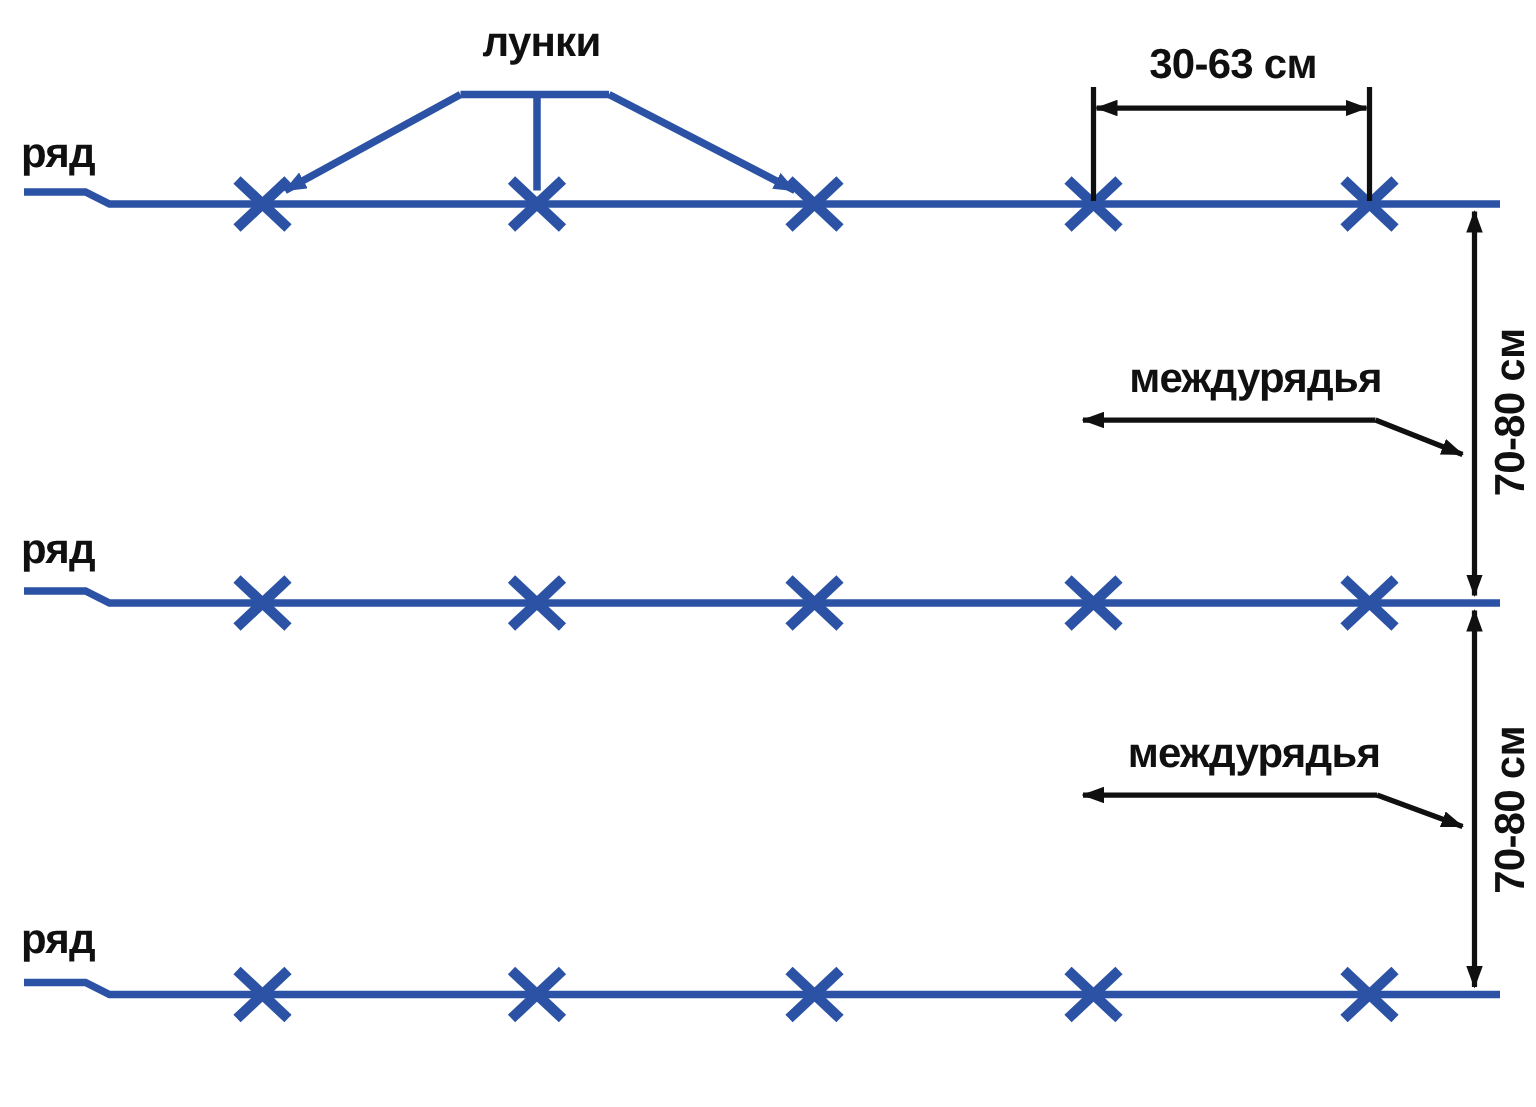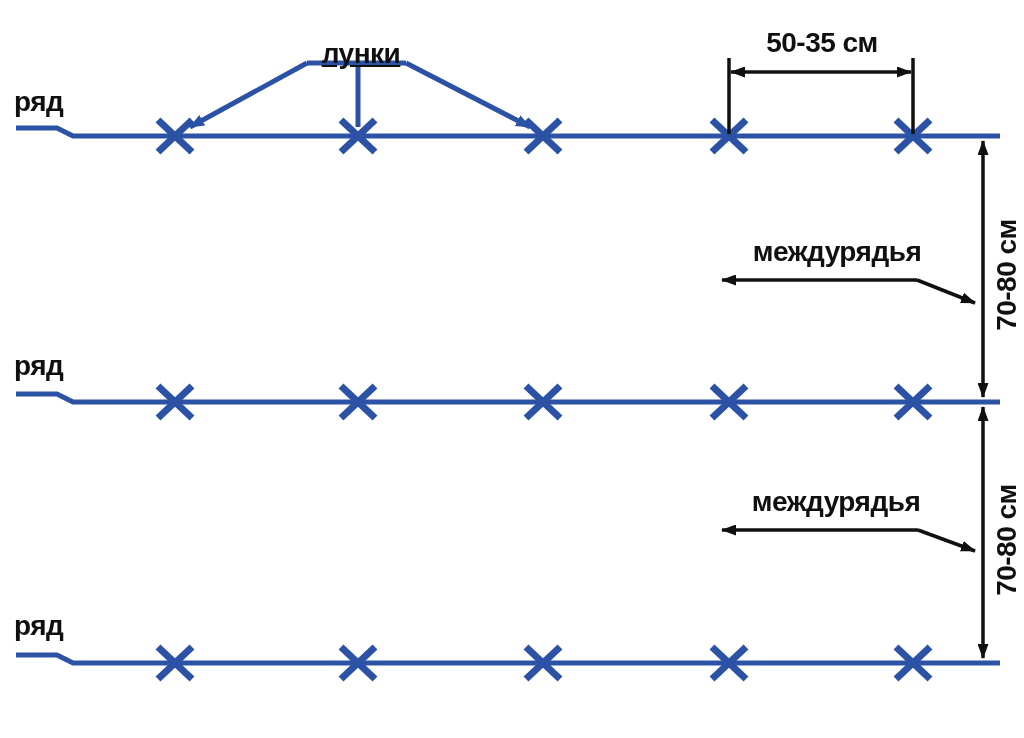--- a/index.html
+++ b/index.html
@@ -113,23 +113,23 @@
 
       <line x1="918" y1="530" x2="722" y2="530" marker-end="url(#arrowBlack)"></line>
       <line x1="918" y1="530" x2="975" y2="551" marker-end="url(#arrowBlack)"></line>
     </g>
   </svg>
 
   <div class="label" style="left:14px; top:88px;">ряд</div>
   <div class="label" style="left:14px; top:352px;">ряд</div>
   <div class="label" style="left:14px; top:612px;">ряд</div>
 
-  <div class="label centered" style="left:301px; top:40px; width:120px;text-decoration:underline;">лунки</div>
+  <div class="label centered" style="left:301px; top:14px; width:120px;">лунки</div>
 
-  <div class="label centered" style="left:731px; top:29px; width:182px;">50-35 см</div>
+  <div class="label centered" style="left:731px; top:29px; width:182px;">30-63 см</div>
 
   <div class="label centered" style="left:746px; top:238px; width:182px;">междурядья</div>
   <div class="label centered" style="left:745px; top:488px; width:182px;">междурядья</div>
 
   <div class="label centered rot90" style="left:937px; top:261px; width:140px; height:28px;">70-80 см</div>
   <div class="label centered rot90" style="left:937px; top:526px; width:140px; height:28px;">70-80 см</div>
 
 </div>
 
 </body></html>

